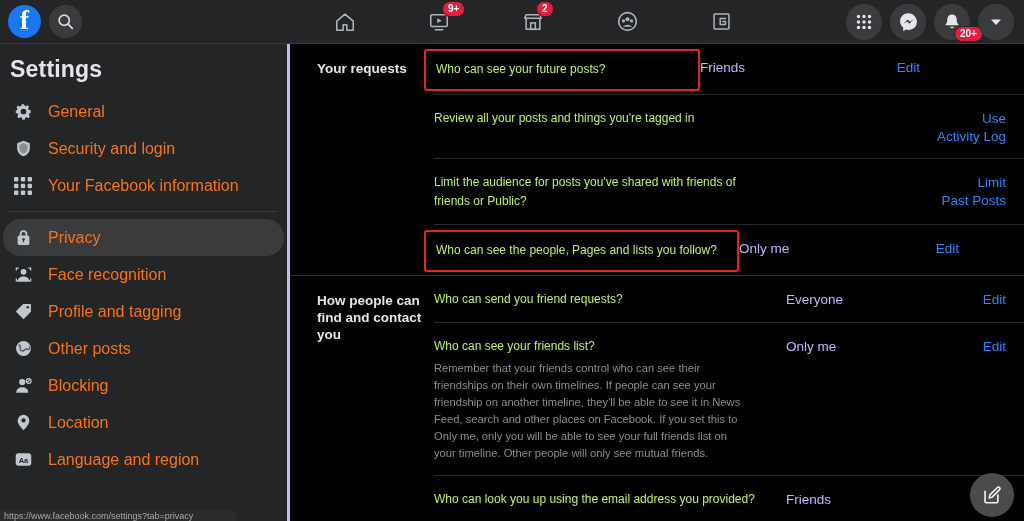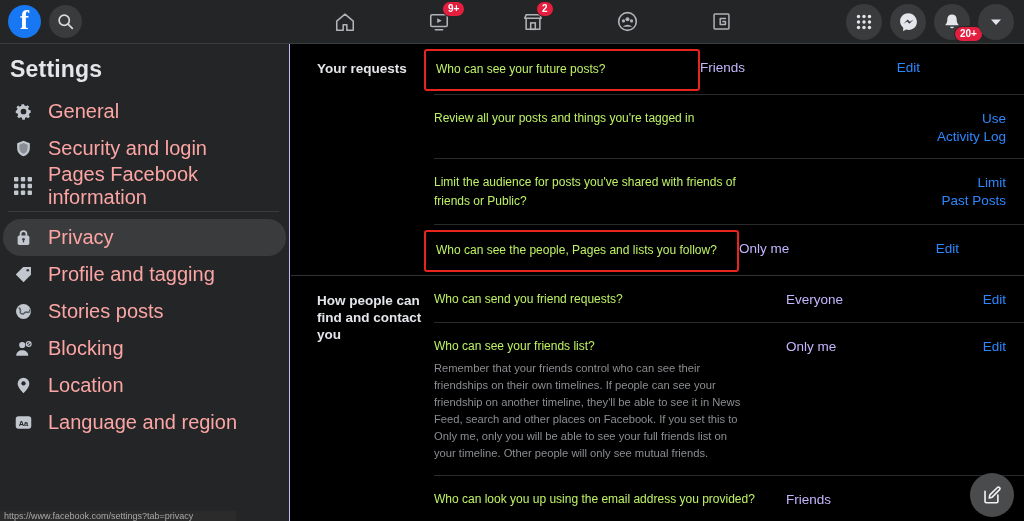--- a/index.html
+++ b/index.html
@@ -57,39 +57,39 @@
     margin-left: auto; padding-right: 10px;
   }
   #topbar-right .round-btn { width: 36px; height: 36px; position: relative; }
   #topbar-right .badge { top: -3px; left: 20px; margin-top: 25px; }
 
   
   #sidebar {
     position: absolute; top: 44px; left: 0;
     width: 290px; height: 477px;
     background: #242526;
-    border-right: 1px solid #c4b5fd;
+    border-right: 3px solid #c4b5fd;
     overflow: hidden;
   }
   #settings-title {
     color: #e4e6eb; font-size: 23px; font-weight: bold;
     padding: 12px 0 10px 10px; letter-spacing: .2px;
   }
   .nav-item {
     display: flex; align-items: center; gap: 14px;
     height: 37px; margin: 0 3px; padding-left: 9px;
     border-radius: 7px; cursor: pointer;
   }
   .nav-item.active { background: #3a3b3c; border-radius: 18px; }
   .nav-item .ico {
     width: 22px; height: 22px; flex: 0 0 22px;
     display: flex; align-items: center; justify-content: center;
   }
   .nav-item .ico svg { fill: #c2c7cf; }
-  .nav-item .lbl { color: #fca5a5; font-size: 20px; }
+  .nav-item .lbl { color: #f97316; font-size: 16px; }
   .nav-divider { height: 1px; background: #3a3b3c; margin: 7px 10px 7px 8px; }
 
   
   #sb-track {
     position: absolute; right: 1px; top: 44px;
     width: 5px; height: 477px; background: transparent;
   }
   #sb-thumb {
     position: absolute; right: 1px; top: 180px;
     width: 5px; height: 105px; background: #5a5b5d; border-radius: 3px;
@@ -279,56 +279,71 @@
               <rect x="13.6" y="0" width="4.4" height="4.4" rx="1"></rect>
             <rect x="0" y="6.8" width="4.4" height="4.4" rx="1"></rect>
               <rect x="6.8" y="6.8" width="4.4" height="4.4" rx="1"></rect>
               <rect x="13.6" y="6.8" width="4.4" height="4.4" rx="1"></rect>
             <rect x="0" y="13.6" width="4.4" height="4.4" rx="1"></rect>
               <rect x="6.8" y="13.6" width="4.4" height="4.4" rx="1"></rect>
               <rect x="13.6" y="13.6" width="4.4" height="4.4" rx="1"></rect>
           </g>
         </svg>
       </span>
-      <span class="lbl">Pages Facebook information</span>
+      <span class="lbl">Your Facebook information</span>
     </div>
 
     <div class="nav-divider"></div>
 
     <div class="nav-item active">
       <span class="ico">
         <svg width="19" height="19" viewBox="0 0 24 24">
           <path d="M7.2 10 V7.6 a4.8 4.8 0 0 1 9.6 0 V10 h-2.2 V7.6 a2.6 2.6 0 0 0-5.2 0 V10 Z"></path>
           <rect x="4.6" y="9.6" width="14.8" height="11.8" rx="2.2"></rect>
           <circle cx="12" cy="14.2" r="1.7" fill="#3a3b3c"></circle>
           <rect x="11.2" y="14.6" width="1.6" height="3.6" fill="#3a3b3c"></rect>
         </svg>
       </span>
       <span class="lbl">Privacy</span>
     </div>
 
+    <div class="nav-item">
+      <span class="ico">
+        <svg width="19" height="19" viewBox="0 0 24 24">
+          <circle cx="12" cy="8.6" r="3.7"></circle>
+          <path d="M4.6 21 c0-4.3 3.3-6.6 7.4-6.6 s7.4 2.3 7.4 6.6 Z"></path>
+          <g fill="none" stroke="#c2c7cf" stroke-width="1.6">
+            <path d="M3 7 V4 H6"></path>
+              <path d="M18 4 H21 V7"></path>
+            <path d="M21 17 V20 H18"></path>
+              <path d="M6 20 H3 V17"></path>
+          </g>
+        </svg>
+      </span>
+      <span class="lbl">Face recognition</span>
+    </div>
 
     <div class="nav-item">
       <span class="ico">
         <svg width="19" height="19" viewBox="0 0 24 24">
           <path d="M11.6 2.6 H21.4 V12.4 L12 21.8 2.2 12 Z"></path>
           <circle cx="17.4" cy="6.6" r="1.7" fill="#3a3b3c"></circle>
         </svg>
       </span>
       <span class="lbl">Profile and tagging</span>
     </div>
 
     <div class="nav-item">
       <span class="ico">
         <svg width="19" height="19" viewBox="0 0 24 24">
           <circle cx="12" cy="12" r="9.4"></circle>
           <path d="M6 7 q3 2 2 5 t4 3 q2-3 5-2 t3-4" fill="none" stroke="#5a6068" stroke-width="2"></path>
         </svg>
       </span>
-      <span class="lbl">Stories posts</span>
+      <span class="lbl">Other posts</span>
     </div>
 
     <div class="nav-item">
       <span class="ico">
         <svg width="19" height="19" viewBox="0 0 24 24">
           <circle cx="10.4" cy="7.6" r="3.9"></circle>
           <path d="M2.8 21 c0-4.4 3.4-6.8 7.6-6.8 s7.6 2.4 7.6 6.8 Z"></path>
           <circle cx="18.6" cy="6.2" r="3" fill="none" stroke="#c2c7cf" stroke-width="1.5"></circle>
           <line x1="16.6" y1="8.2" x2="20.6" y2="4.2" stroke="#c2c7cf" stroke-width="1.5"></line>
         </svg>

